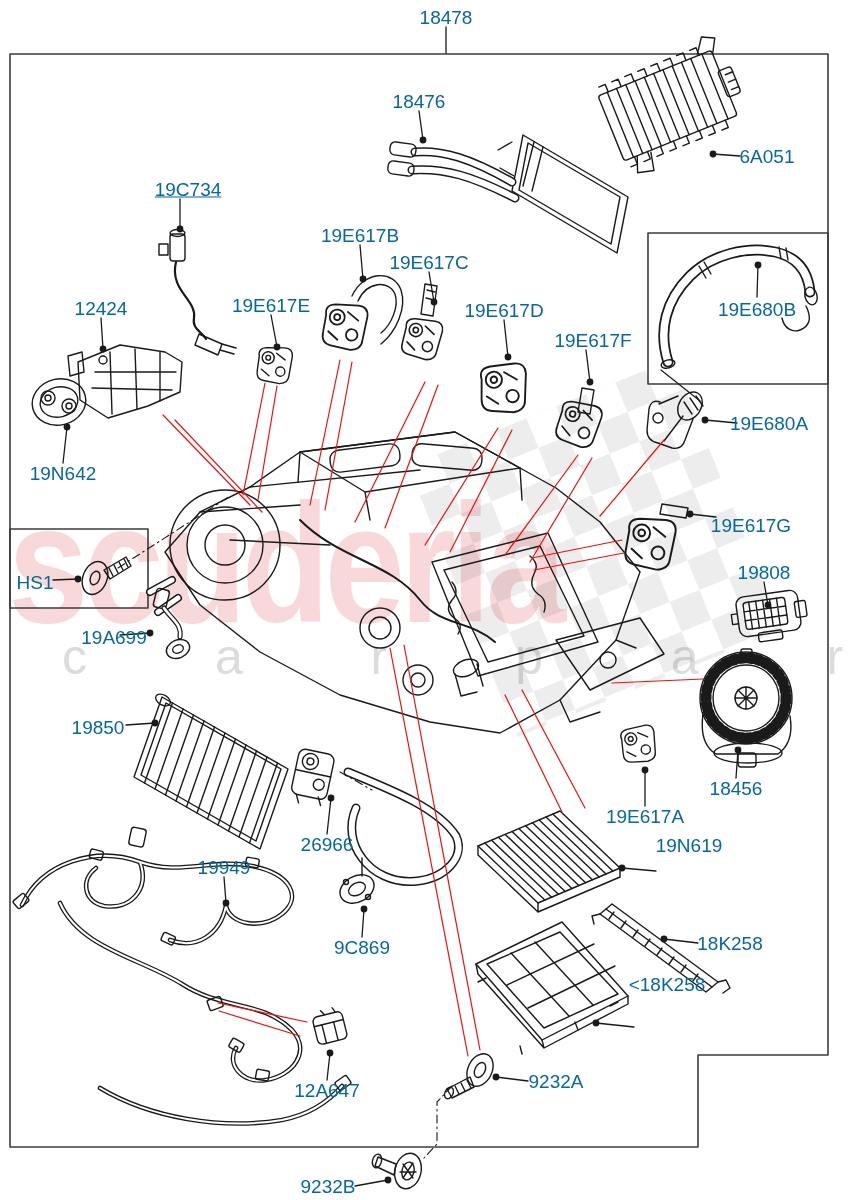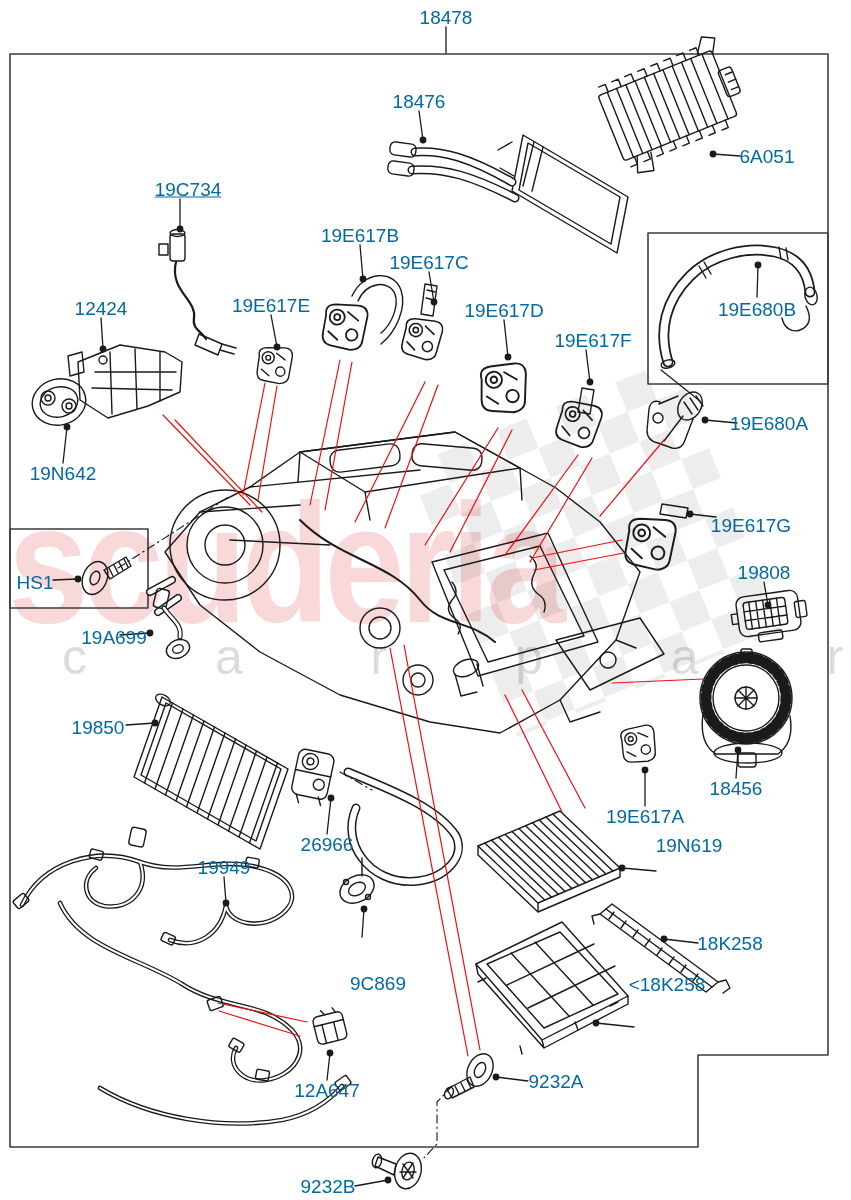--- a/index.html
+++ b/index.html
@@ -400,20 +400,20 @@
       <div class="plabel" style="left: 751px; top: 517px; margin-top: 8px;">19E617G</div>
       <div class="plabel" style="left: 35px; top: 582px;">HS1</div>
       <div class="plabel" style="left: 764px; top: 572px;">19808</div>
       <div class="plabel" style="left: 86px; top: 637px; margin-left: 28px;">19A699</div>
       <div class="plabel" style="left: 98px; top: 727px; text-align: center;">19850</div>
       <div class="plabel" style="left: 736px; top: 788px;">18456</div>
       <div class="plabel" style="left: 645px; top: 816px;">19E617A</div>
       <div class="plabel" style="left: 327px; top: 844px;">26966</div>
       <div class="plabel" style="left: 689px; top: 845px; text-align: center;">19N619</div>
       <div class="plabel" style="left: 224px; top: 867px;">19949</div>
-      <div class="plabel" style="left: 362px; top: 983px; margin-left: 16px;">9C869</div>
+      <div class="plabel" style="left: 362px; top: 947px;">9C869</div>
       <div class="plabel" style="left: 730px; top: 943px;">18K258</div>
       <div class="plabel" style="left: 667px; top: 984px;">&lt;18K258</div>
       <div class="plabel" style="left: 556px; top: 1081px;">9232A</div>
       <div class="plabel" style="left: 327px; top: 1090px;">12A647</div>
       <div class="plabel" style="left: 328px; top: 1186px;">9232B</div>
     </div>
 </div>
 
 </body></html>

